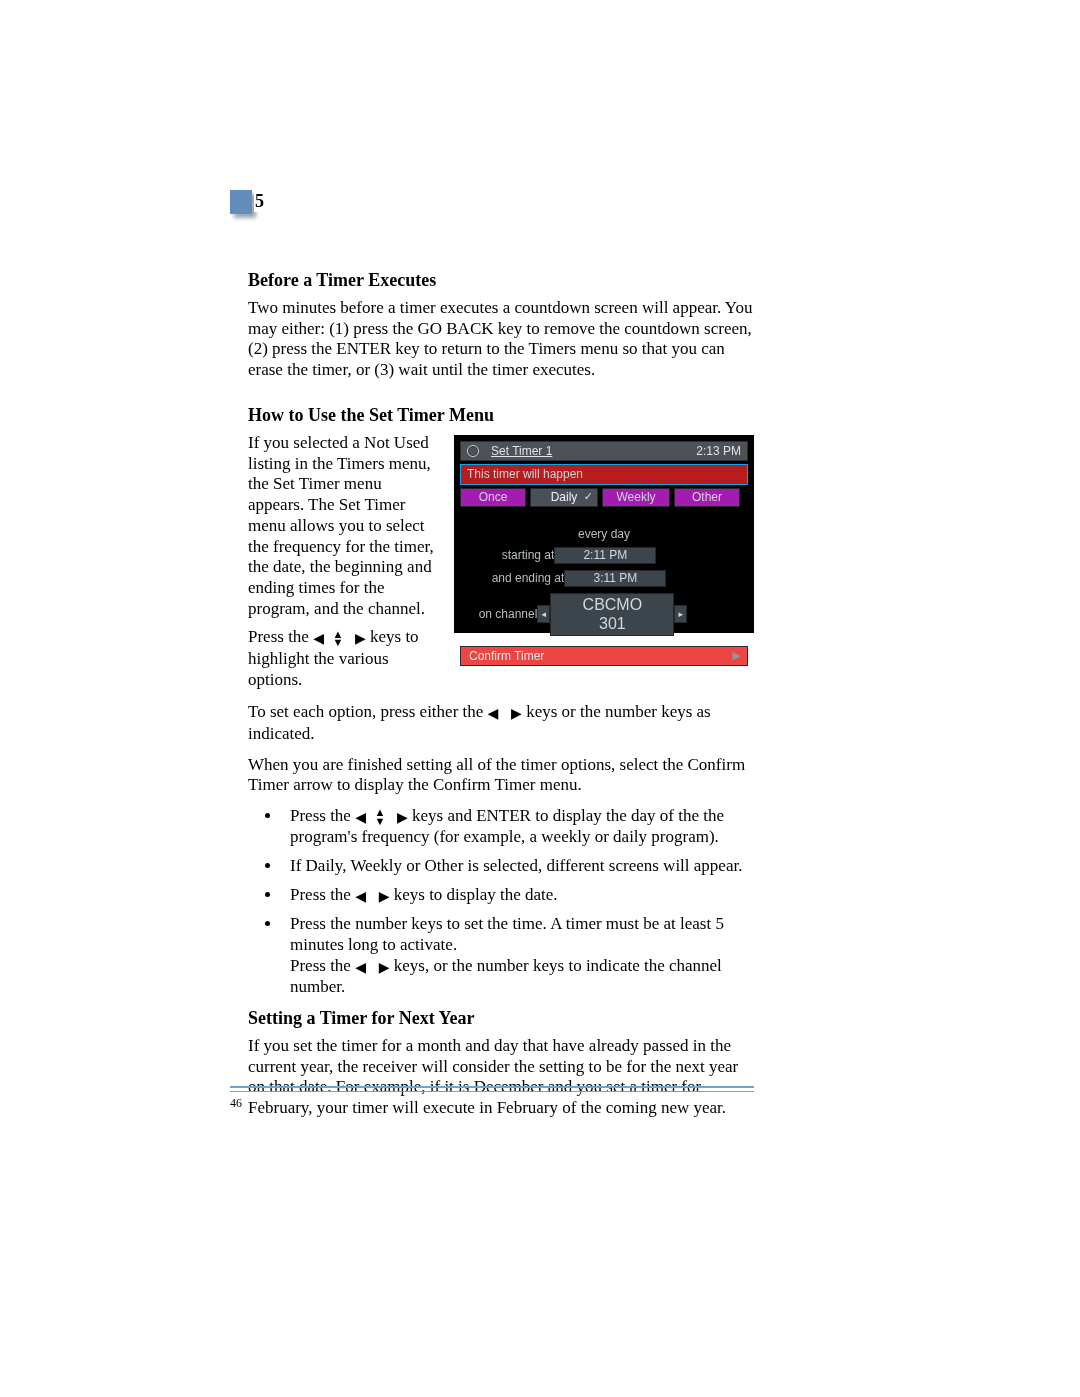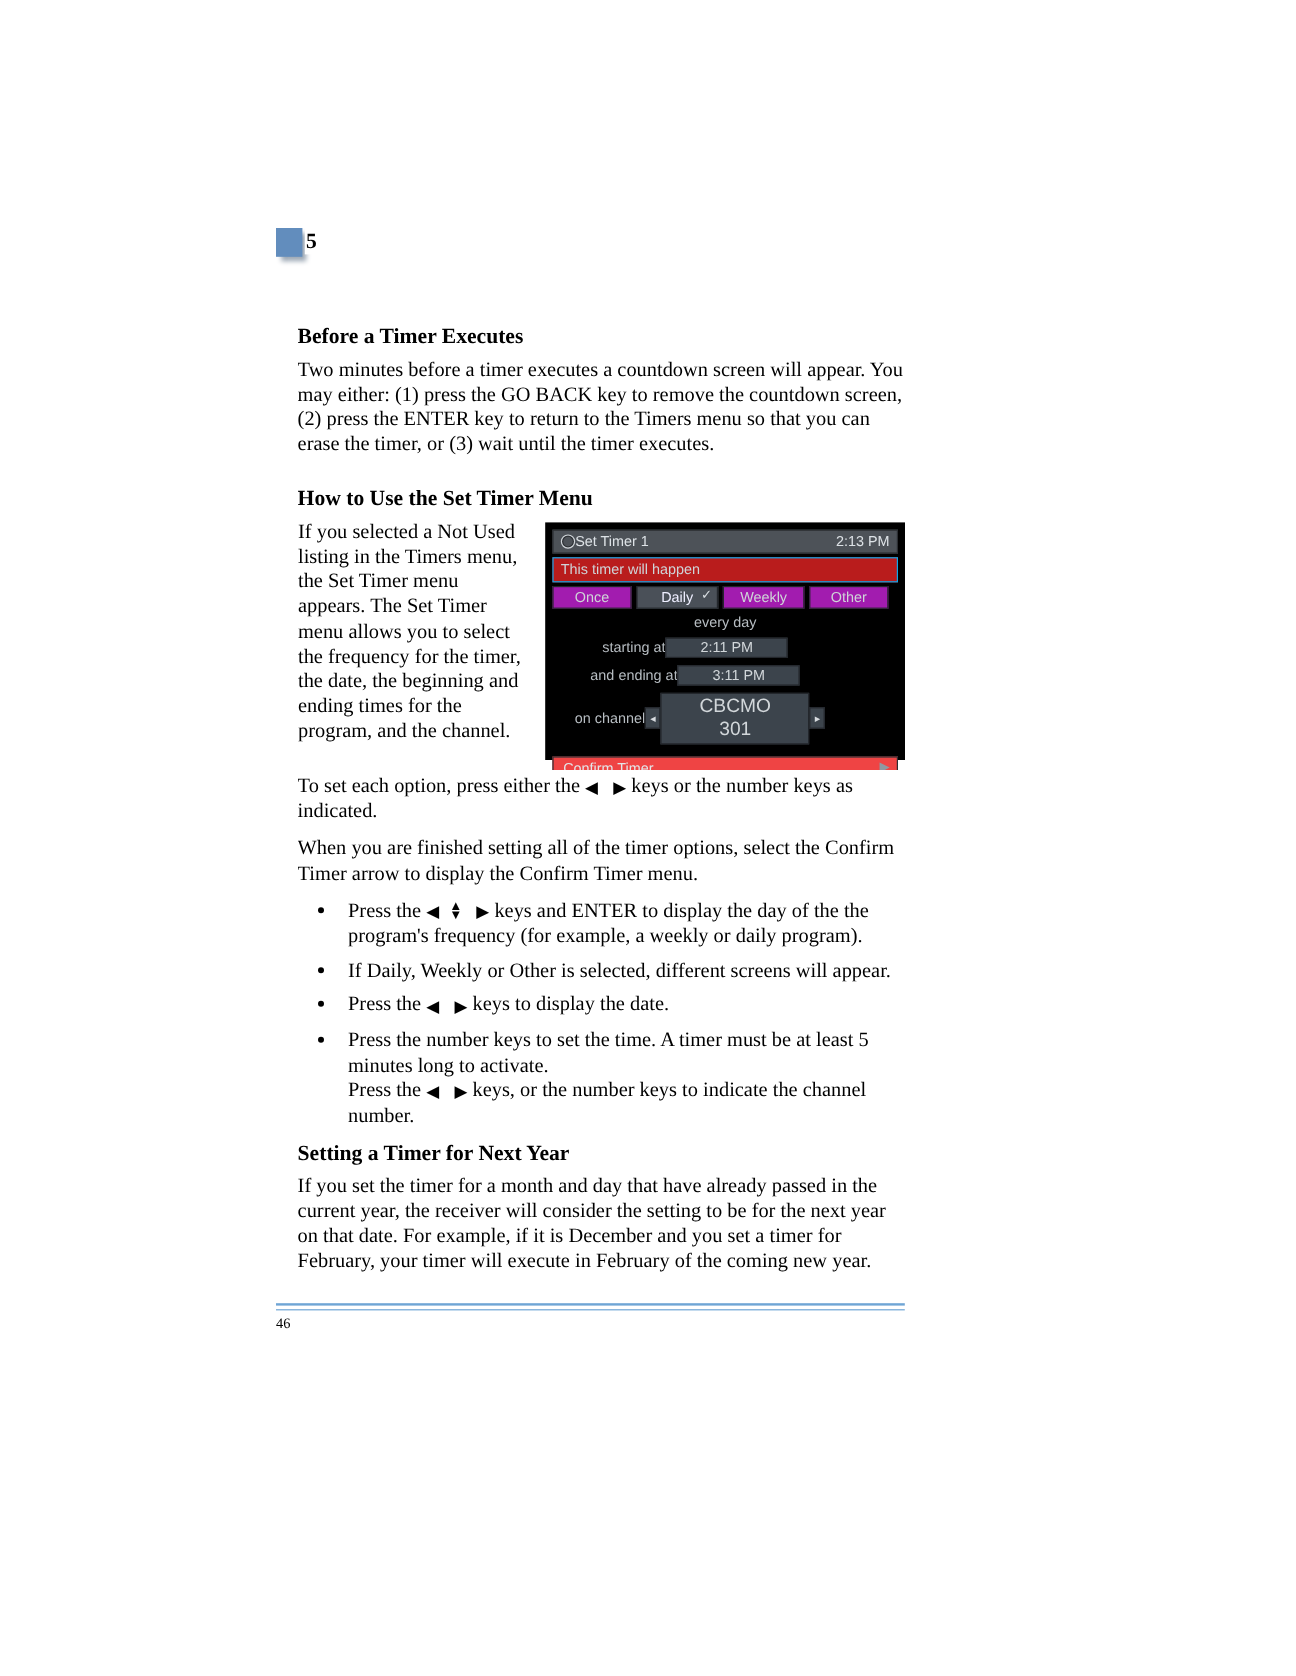--- a/index.html
+++ b/index.html
@@ -114,21 +114,21 @@
   }
   .ui-top {
     background: #4d5258;
     border: 1px solid #2c2f33;
     color: #dde2e6;
     padding: 2px 6px;
     display: flex;
     align-items: center;
     justify-content: space-between;
   }
-  .ui-top .left { display:flex; align-items:center; gap:0;}
+  .ui-top .left { display:flex; align-items:center; gap:12px;text-decoration:underline;}
   .ui-top .gear {
     width:10px;height:10px;border:1px solid #cfd4d8;border-radius:50%;
     box-shadow: inset 0 0 0 1px #2c2f33;
     display:inline-block;
   }
   .ui-sub {
     background: #b91c1c;
     border: 1px solid #0ea5e9;
     color: #cfd4d8;
     padding: 2px 6px;
@@ -220,21 +220,21 @@
         </div>
         <div class="ui-sub">This timer will happen</div>
         <div class="ui-row">
           <div class="cell" style="width:64px;">Once</div>
           <div class="cell sel" style="width:66px;">
             <span>Daily</span><span class="chk"></span>
           </div>
           <div class="cell" style="width:66px;">Weekly</div>
           <div class="cell" style="width:64px;">Other</div>
         </div>
-        <div class="ui-line" style="justify-content:center;margin-top:4px;">
+        <div class="ui-line" style="justify-content:center;margin-top:20px;">
           <span>every day</span>
         </div>
         <div class="ui-line">
           <span>starting at</span>
           <span class="valbox" style="width:100px;margin-right:50px;">2:11 PM</span>
         </div>
         <div class="ui-line">
           <span>and ending at</span>
           <span class="valbox" style="width:100px;margin-right:50px;">3:11 PM</span>
         </div>
@@ -244,20 +244,27 @@
             <span class="nav">◂</span>
             <span class="valbox" style="width:90px;font-size:16px;padding:1px 16px;">CBCMO 301</span>
             <span class="nav">▸</span>
           </span>
         </div>
         <div class="confirm">Confirm Timer</div>
       </div>
 
       <div class="flow-left">
         <div class="para">If you selected a Not Used listing in the Timers menu, the Set Timer menu appears. The Set Timer menu allows you to select the frequency for the timer, the date, the beginning and ending times for the program, and the channel.</div>
+        <div class="para">
+          <span>Press the </span>
+          <span class="ar-l"></span>
+          &nbsp;<span class="ar-ud"></span>&nbsp;
+          <span class="ar-r"></span>
+          <span> keys to highlight the various options.</span>
+        </div>
       </div>
     </div>
 
     <div class="para" style="clear:both;">
       <span>To set each option, press either the </span>
       <span class="ar-l"></span>&nbsp;&nbsp;
       <span class="ar-r"></span>
       <span> keys or the number keys as indicated.</span>
     </div>
     <div class="para">When you are finished setting all of the timer options, select the Confirm Timer arrow to display the Confirm Timer menu.</div>

